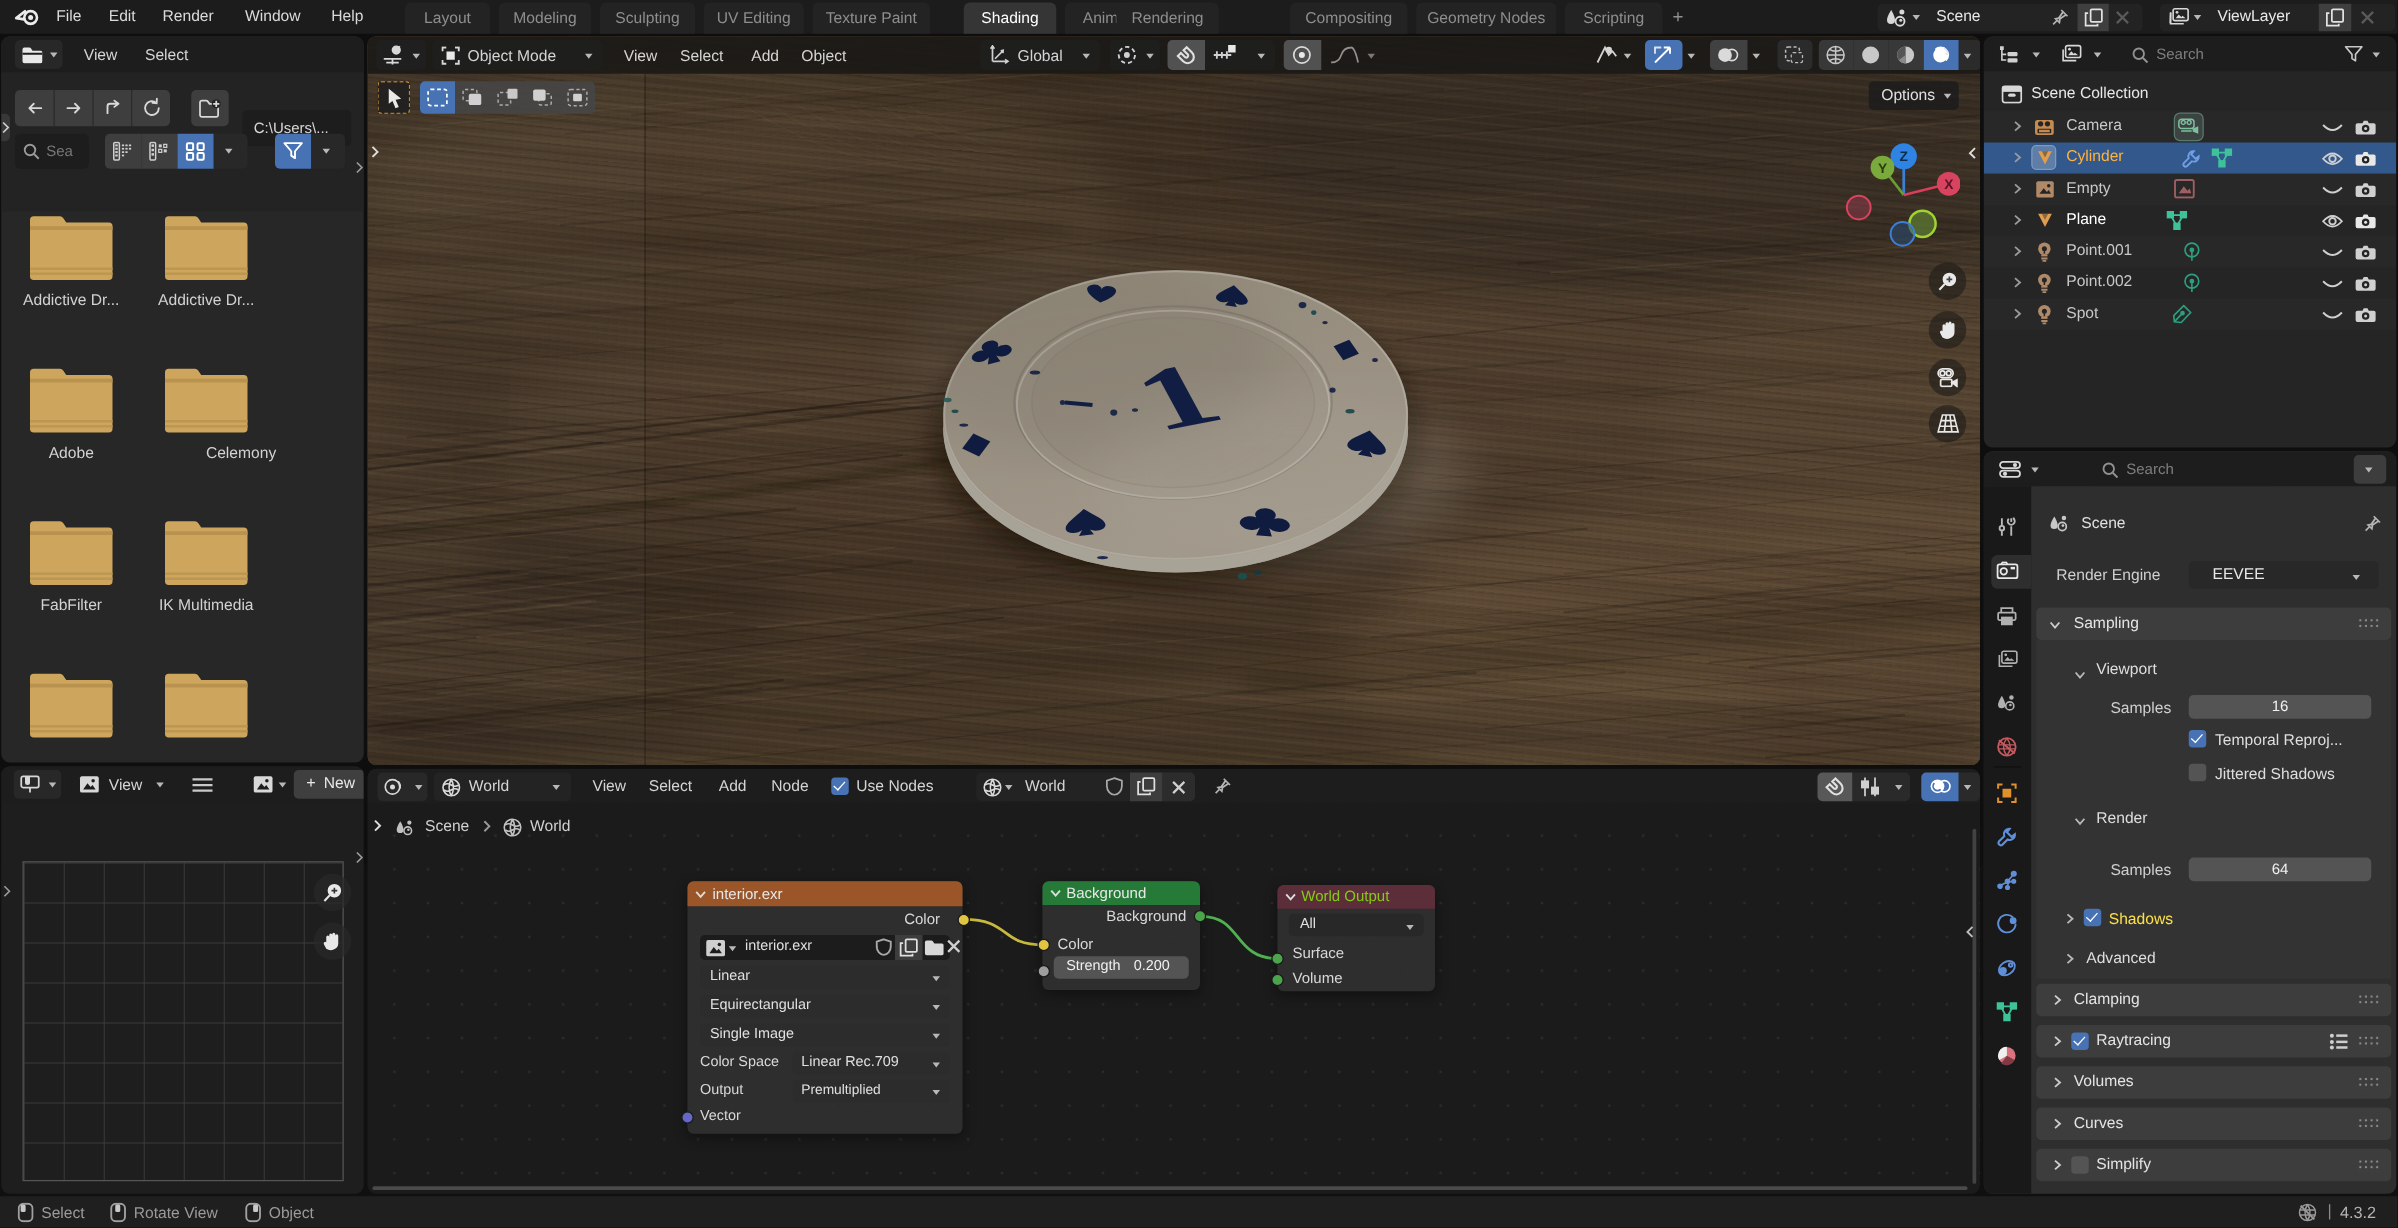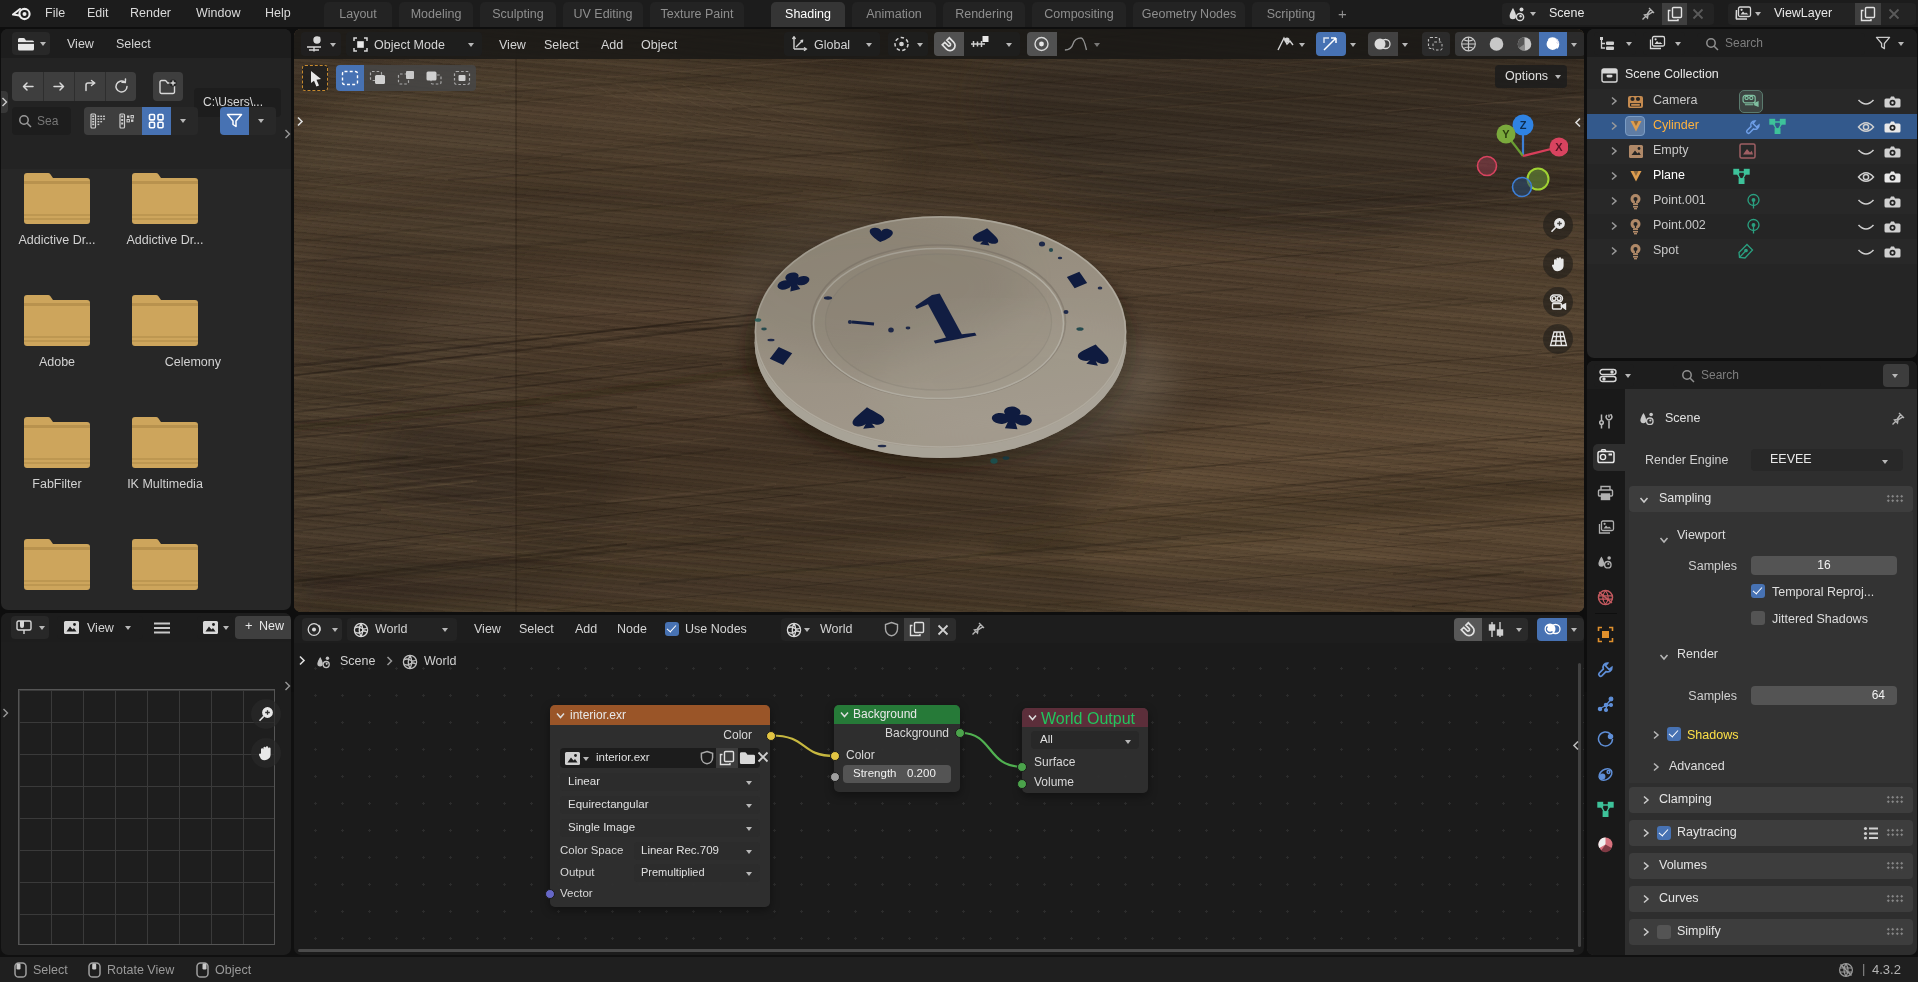--- a/index.html
+++ b/index.html
@@ -37,21 +37,21 @@
       <div class="menu" style="left:130px">Render</div>
       <div class="menu" style="left:196px">Window</div>
       <div class="menu" style="left:265px">Help</div>
       <div class="tab" style="left:324px;width:68px">Layout</div>
       <div class="tab" style="left:399px;width:74px">Modeling</div>
       <div class="tab" style="left:480px;width:76px">Sculpting</div>
       <div class="tab" style="left:563px;width:80px">UV Editing</div>
       <div class="tab" style="left:650px;width:94px">Texture Paint</div>
       <div class="tab active" style="left:771px;width:74px">Shading</div>
       <div class="tab" style="left:852px;width:84px">Animation</div>
-      <div class="tab" style="left:943px;width:82px">Rendering</div>
+      <div class="tab" style="left:893px;width:82px">Rendering</div>
       <div class="tab" style="left:1032px;width:94px">Compositing</div>
       <div class="tab" style="left:1133px;width:112px">Geometry Nodes</div>
       <div class="tab" style="left:1252px;width:78px">Scripting</div>
       <div class="menu" style="left:1338px;color:#909090;font-size:15px">+</div>
       <div class="abs" style="left:1502px;top:3px;width:212px;height:22px;background:#232323;border-radius:4px;"></div>
       <svg class="abs" style="left:1508px;top:6px" width="20" height="16" viewBox="0 0 20 16">
 <g fill="#d8d8d8">
           <path d="M5 2 C5 2 8 7 8 10 A3.2 3.2 0 0 1 1.6 10 C1.6 7 5 2 5 2 Z"></path>
 <circle cx="12" cy="11" r="3.6" fill="none" stroke="#d8d8d8" stroke-width="1.5"></circle>
 <circle cx="12.6" cy="10.2" r="1.2"></circle>
@@ -1027,21 +1027,21 @@
       <div class="abs" style="left:536px;top:136px;width:10px;height:10px;border-radius:5px;background:#e2c443;border:1px solid #1a1a1a"></div>
       <div class="abs" style="left:549px;top:150px;width:108px;height:18px;background:#545454;border-radius:4px"></div>
       <div class="abs" style="left:559px;top:152px;color:#f0f0f0;font-size:11.5px">Strength</div>
       <div class="abs" style="left:613px;top:152px;color:#f0f0f0;font-size:11.5px">0.200</div>
       <div class="abs" style="left:536px;top:157px;width:10px;height:10px;border-radius:5px;background:#9e9e9e;border:1px solid #1a1a1a"></div>
       <div class="abs" style="left:728px;top:93px;width:126px;height:85px;background:rgba(47,47,47,0.97);border-radius:5px;box-shadow:0 3px 10px rgba(0,0,0,0.4)"></div>
       <div class="abs" style="left:728px;top:93px;width:126px;height:19px;background:#5c2e3a;border-radius:5px 5px 0 0"></div>
       <svg class="abs" style="left:734px;top:98px" width="9" height="9" viewBox="0 0 9 9">
         <path d="M1 2.5 L4.5 6.5 L8 2.5" stroke="#ddd" stroke-width="1.5" fill="none"></path>
       </svg>
-      <div class="abs" style="left:747px;top:95px;color:#22c55e;font-size:16px">World Output</div>
+      <div class="abs" style="left:747px;top:95px;color:#84cc16;font-size:12px">World Output</div>
       <div class="abs" style="left:737px;top:116px;width:108px;height:18px;background:#282828;border-radius:4px"></div>
       <div class="abs" style="left:746px;top:118px;color:#e0e0e0;font-size:11.5px">All</div>
       <span class="caret abs" style="left:831px;top:125px"></span>
       <div class="abs" style="left:740px;top:140px;color:#d8d8d8;font-size:12px">Surface</div>
       <div class="abs" style="left:723px;top:147px;width:10px;height:10px;border-radius:5px;background:#4ba34b;border:1px solid #1a1a1a"></div>
       <div class="abs" style="left:740px;top:160px;color:#d8d8d8;font-size:12px">Volume</div>
       <div class="abs" style="left:723px;top:164px;width:10px;height:10px;border-radius:5px;background:#4ba34b;border:1px solid #1a1a1a"></div>
       <div class="abs" style="left:4px;top:334px;width:1276px;height:3px;background:#4a4a4a;border-radius:2px"></div>
       <div class="abs" style="left:1284px;top:48px;width:3px;height:284px;background:#424242;border-radius:2px"></div>
       <svg class="abs" style="left:1278px;top:125px" width="8" height="11" viewBox="0 0 8 11">
@@ -1423,21 +1423,21 @@
       <div class="ck on" style="left:164px;top:223px"></div>
       <div class="abs" style="left:185px;top:224px;color:#dedede;font-size:12.5px">Temporal Reproj...</div>
       <div class="ck" style="left:164px;top:250px;background:#545454"></div>
       <div class="abs" style="left:185px;top:251px;color:#dedede;font-size:12.5px">Jittered Shadows</div>
       <svg class="abs" style="left:72px;top:291px" width="10" height="10" viewBox="0 0 10 10">
         <path d="M1.5 3 L5 7 L8.5 3" fill="none" stroke="#b8b8b8" stroke-width="1.5"></path>
       </svg>
       <div class="abs" style="left:90px;top:286px;color:#dedede;font-size:12.5px">Render</div>
       <div class="abs" style="left:62px;top:328px;width:88px;text-align:right;color:#cfcfcf;font-size:12.5px">Samples</div>
       <div class="abs" style="left:164px;top:325px;width:146px;height:19px;background:#545454;border-radius:4px"></div>
-      <div class="abs" style="left:152px;top:327px;width:146px;text-align:right;color:#f2f2f2;font-size:12px">64</div>
+      <div class="abs" style="left:164px;top:327px;width:146px;text-align:center;color:#f2f2f2;font-size:12px">64</div>
       <svg class="abs" style="left:64px;top:369px" width="10" height="10" viewBox="0 0 10 10">
         <path d="M3 1.5 L7 5 L3 8.5" fill="none" stroke="#b8b8b8" stroke-width="1.5"></path>
       </svg>
       <div class="ck on" style="left:80px;top:366px"></div>
       <div class="abs" style="left:100px;top:367px;color:#fde047;font-size:12.5px">Shadows</div>
       <svg class="abs" style="left:64px;top:401px" width="10" height="10" viewBox="0 0 10 10">
         <path d="M3 1.5 L7 5 L3 8.5" fill="none" stroke="#b8b8b8" stroke-width="1.5"></path>
       </svg>
       <div class="abs" style="left:82px;top:398px;color:#dedede;font-size:12.5px">Advanced</div>
       <div class="abs" style="left:42px;top:426px;width:284px;height:26px;background:#3d3d3d;border-radius:4px"></div>

